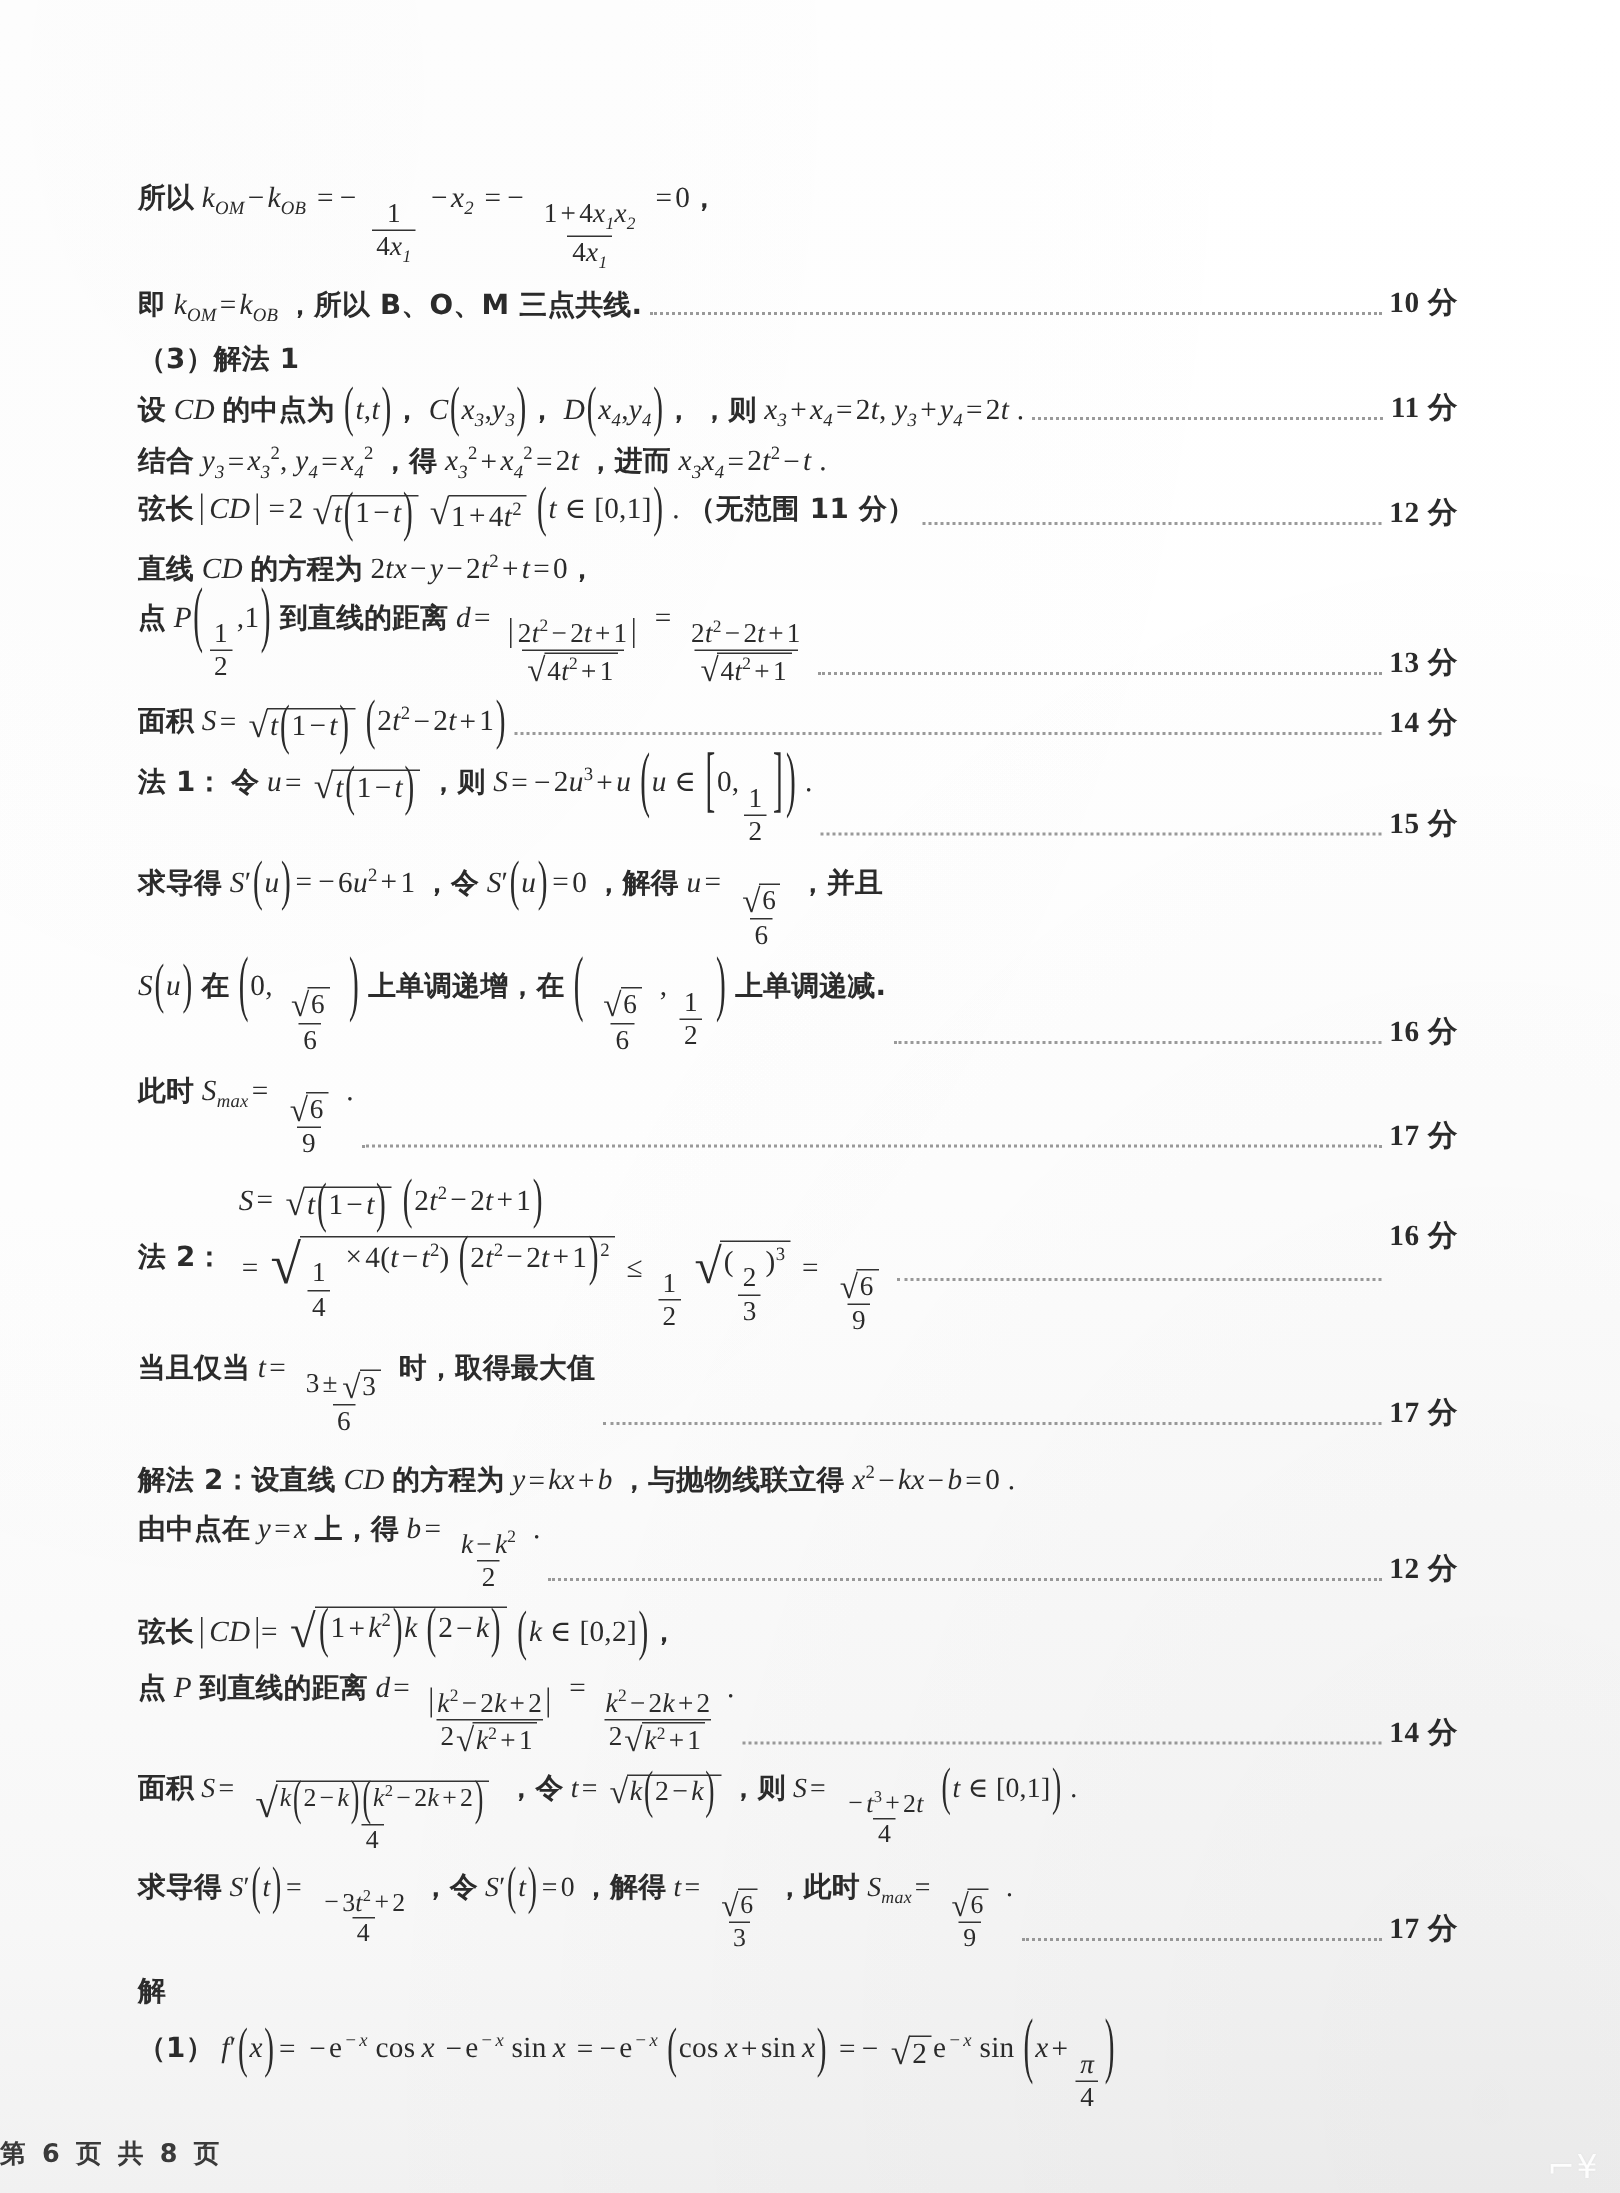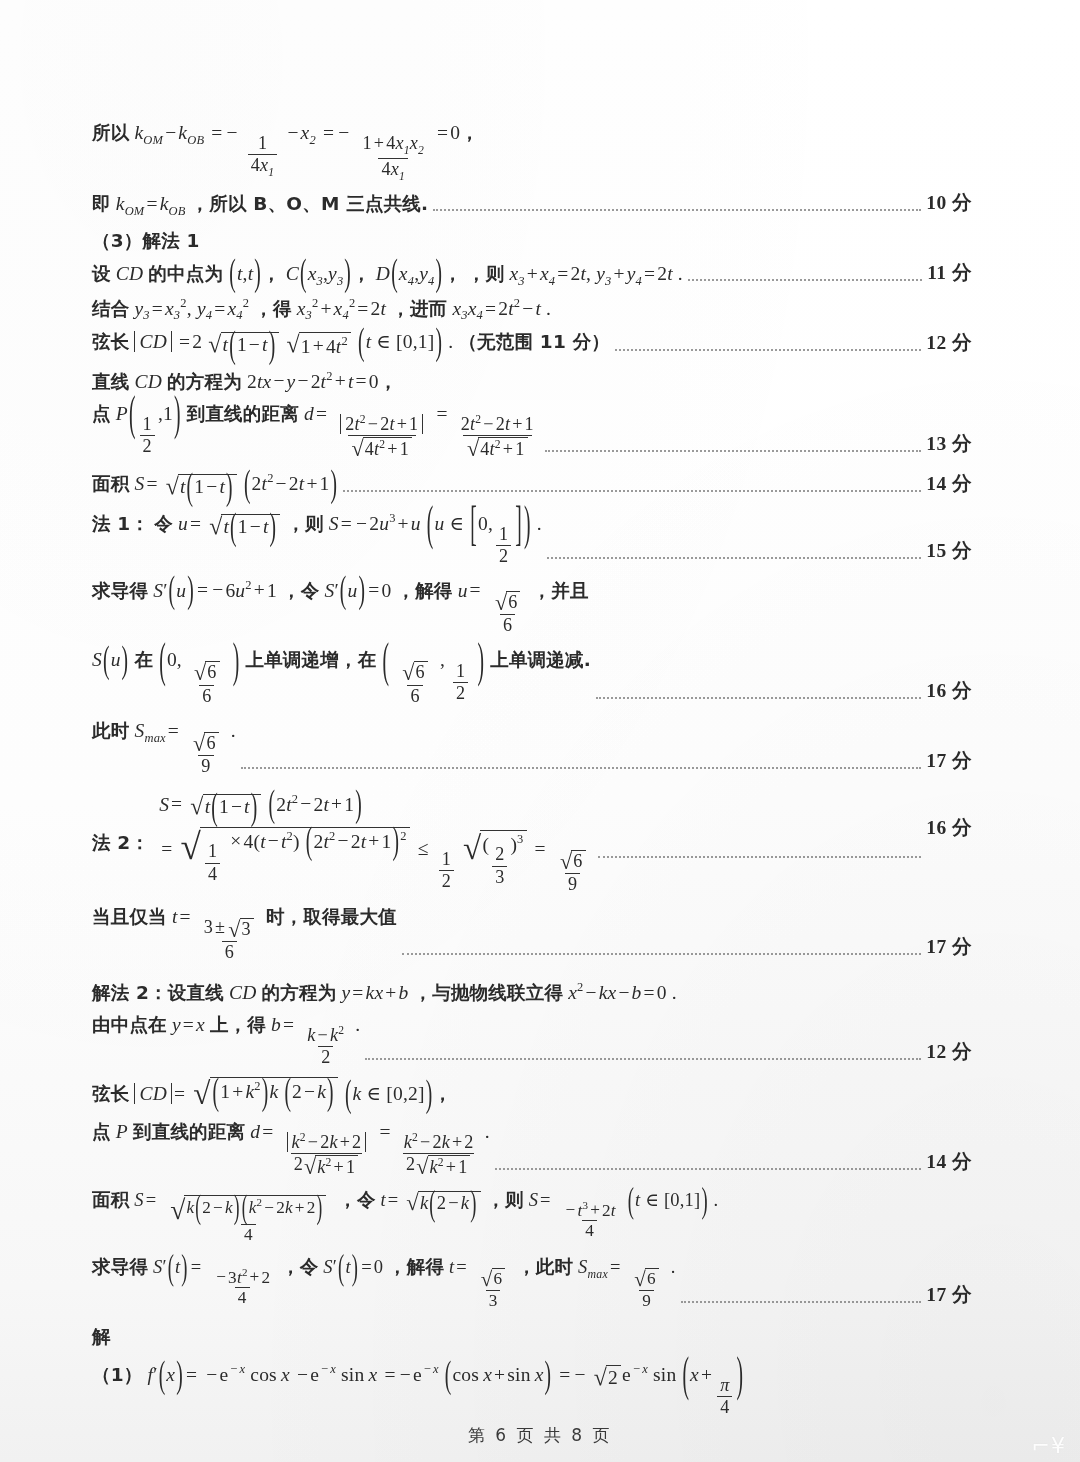--- a/index.html
+++ b/index.html
@@ -123,23 +123,22 @@
   .block{
     display:flex;align-items:center;width:100%;
   }
   .block .tag{flex:0 0 auto;font-size:18.5px;}
   .block .rows{flex:0 0 auto;display:flex;flex-direction:column;gap:7px;padding-left:10px;}
 
   .footer{
     position:absolute;
     left:0;right:0;
     top:1424px;
-    text-align:center;
     font-size:17px;
-    font-weight:400;
+    font-weight:700;
     letter-spacing:2.5px;
     color:#3a3a3a;
     font-family:"DejaVu Sans","Liberation Sans",sans-serif;
   }
   .watermark{
     position:absolute;
     right:14px;bottom:4px;
     font-size:22px;
     color:rgba(255,255,255,0.92);
     font-family:"DejaVu Sans",sans-serif;

